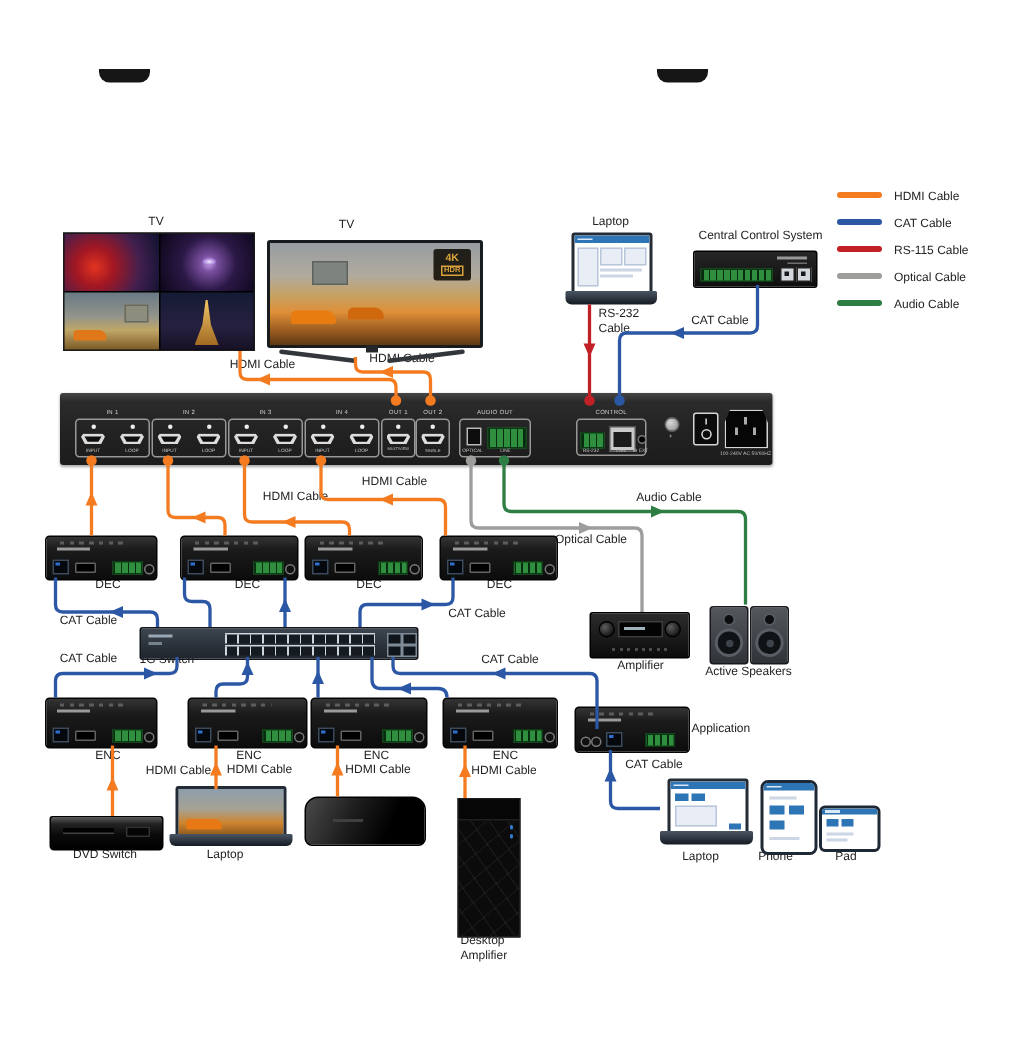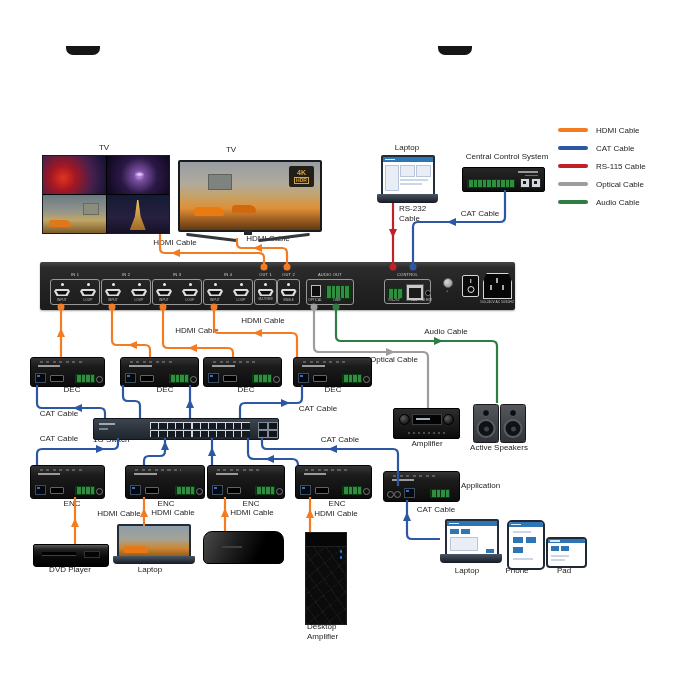--- a/index.html
+++ b/index.html
@@ -481,21 +481,21 @@
         <i></i>
       </div>
     <div class="tb gterm"></div>
   </div>
   <div class="lbl-l" style="left:461px;top:481px;">Application</div>
 
   <div class="dvd">
     <div class="dvd-tray"></div>
     <div class="dvd-disp"></div>
   </div>
-  <div class="lbl" style="left:70px;top:565px;">DVD Player</div>
+  <div class="lbl" style="left:70px;top:565px;">DVD Switch</div>
 
   <div class="lapscreen scr-cars" style="left:117px;top:524px;width:70px;height:32px;">
     <div class="c"></div>
   </div>
   <div class="lapbase" style="left:113px;top:556px;width:82px;height:8px;"></div>
   <div class="lbl" style="left:150px;top:565px;">Laptop</div>
 
   <div class="tvbox">
       <i></i>
     </div>

